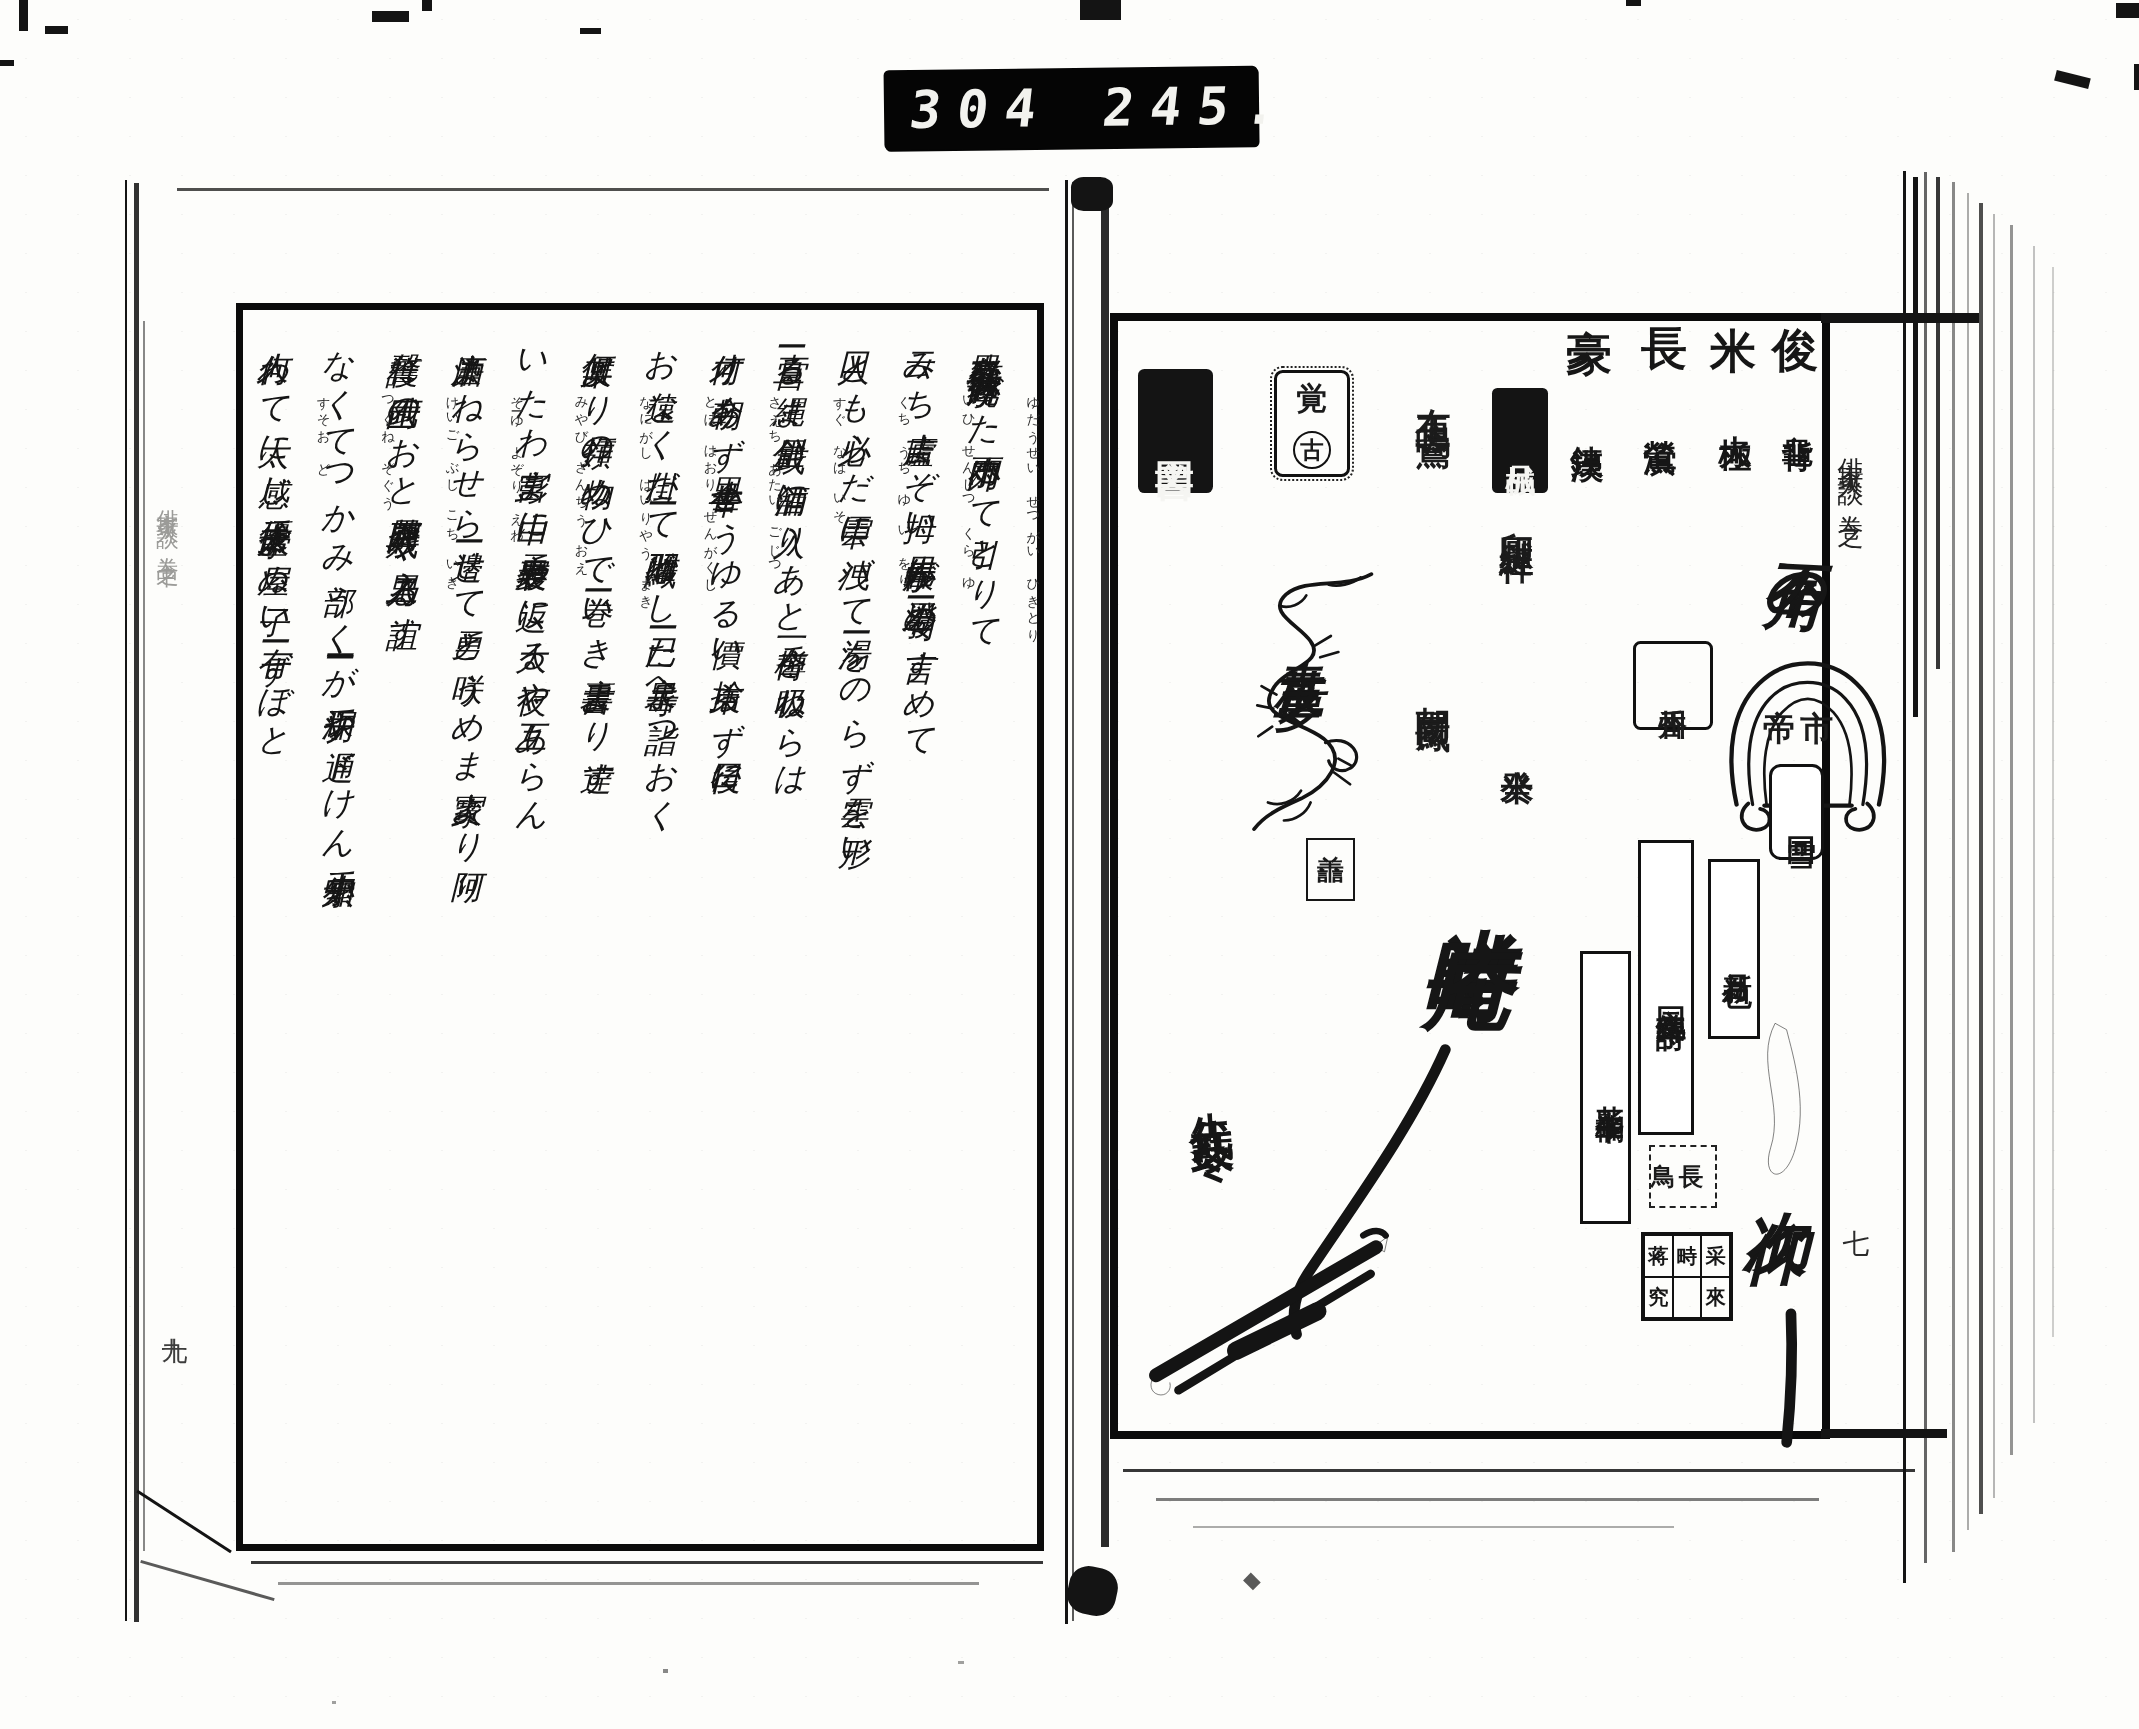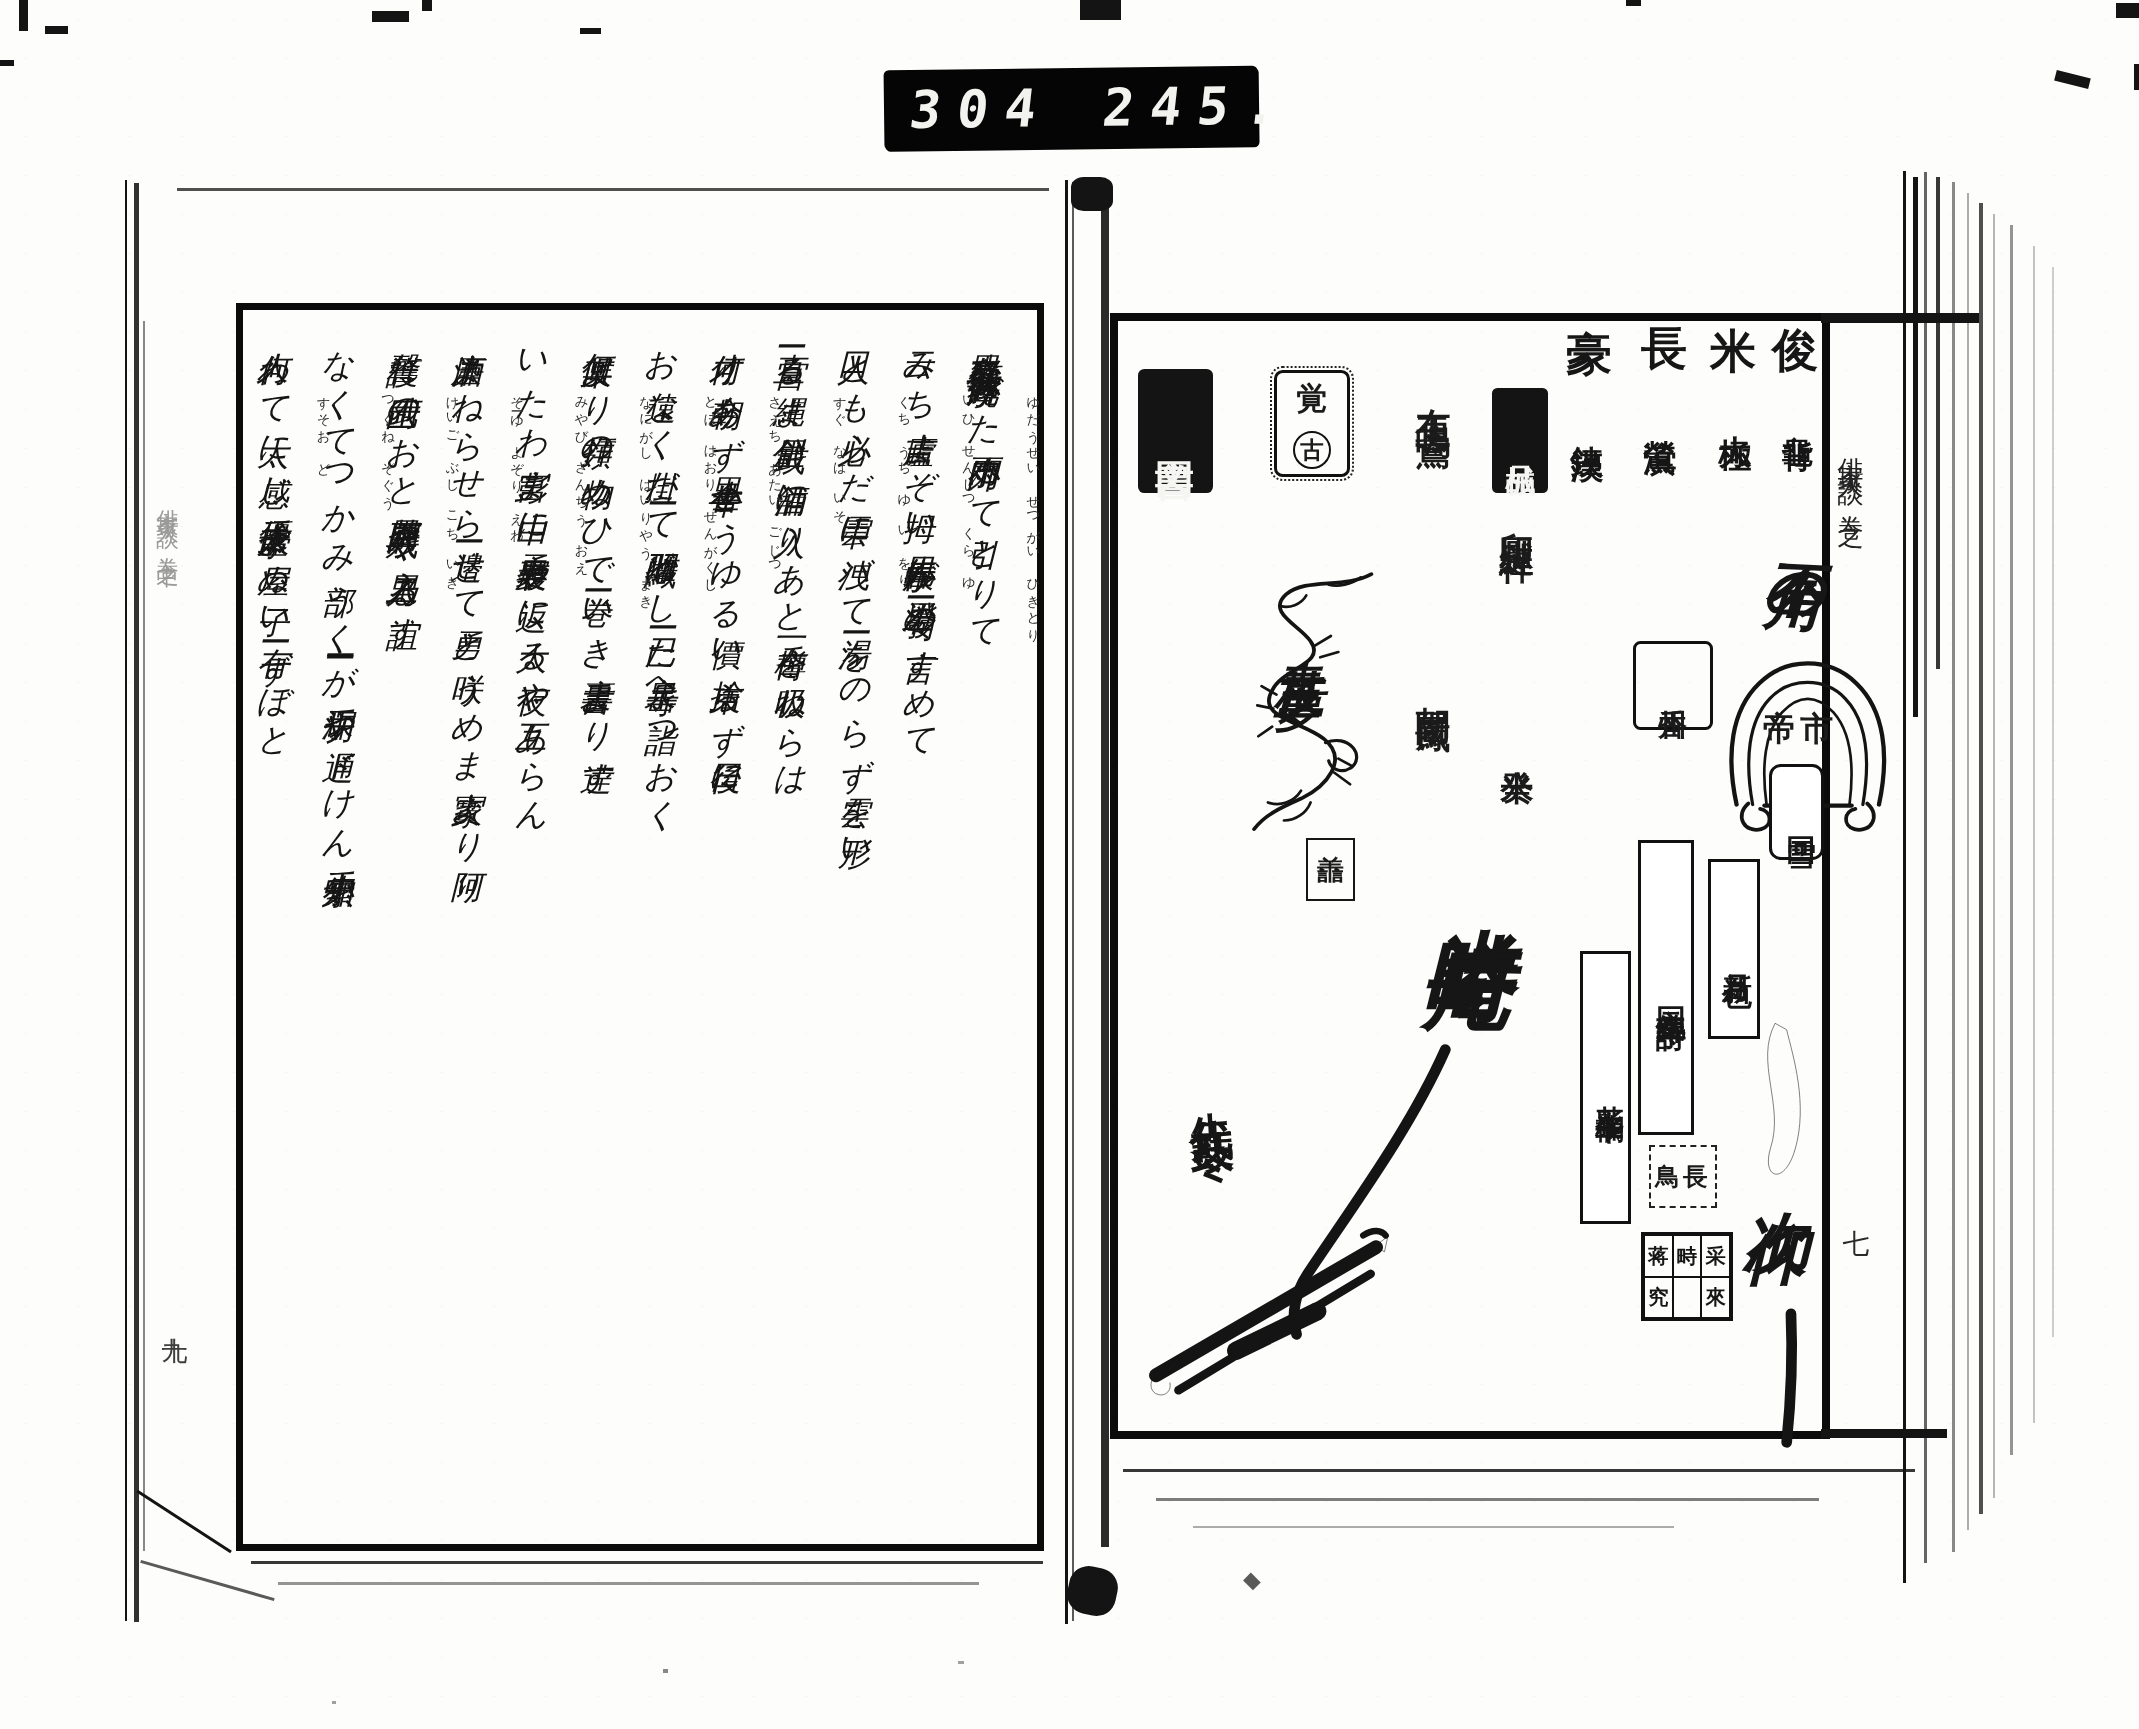--- a/index.html
+++ b/index.html
@@ -186,21 +186,21 @@
     <div class="abs boxlab v" style="left:1708px;top:859px;width:52px;height:180px;">
       <span>新月色</span>
     </div>
     <div class="abs boxlab v" style="left:1638px;top:840px;width:56px;height:295px;">
       <span>同文錦字詩</span>
     </div>
     <div class="abs boxlab v" style="left:1580px;top:951px;width:51px;height:273px;border-width:3.2px;font-size:28px;">
       <span>花影上欄干</span>
     </div>
 
-    <div class="abs" style="left:1649px;top:1145px;width:68px;height:63px;box-sizing:border-box;border:2.7px dashed #222;display:flex;align-items:center;justify-content:center;">
+    <div class="abs" style="left:1649px;top:1145px;width:68px;height:63px;box-sizing:border-box;border:2.7px dashed #222;display:flex;align-items:center;justify-content:flex-start;">
       <span class="sealtxt" style="font-size:24.6px;letter-spacing:3.2px;">鳥長</span>
     </div>
 
     <div class="abs grid-seal" style="left:1641px;top:1232px;width:92px;height:89px;">
       <div>蒋</div>
       <div>畤</div>
       <div>采</div>
       <div>究</div>
       <div></div>
       <div>來</div>

